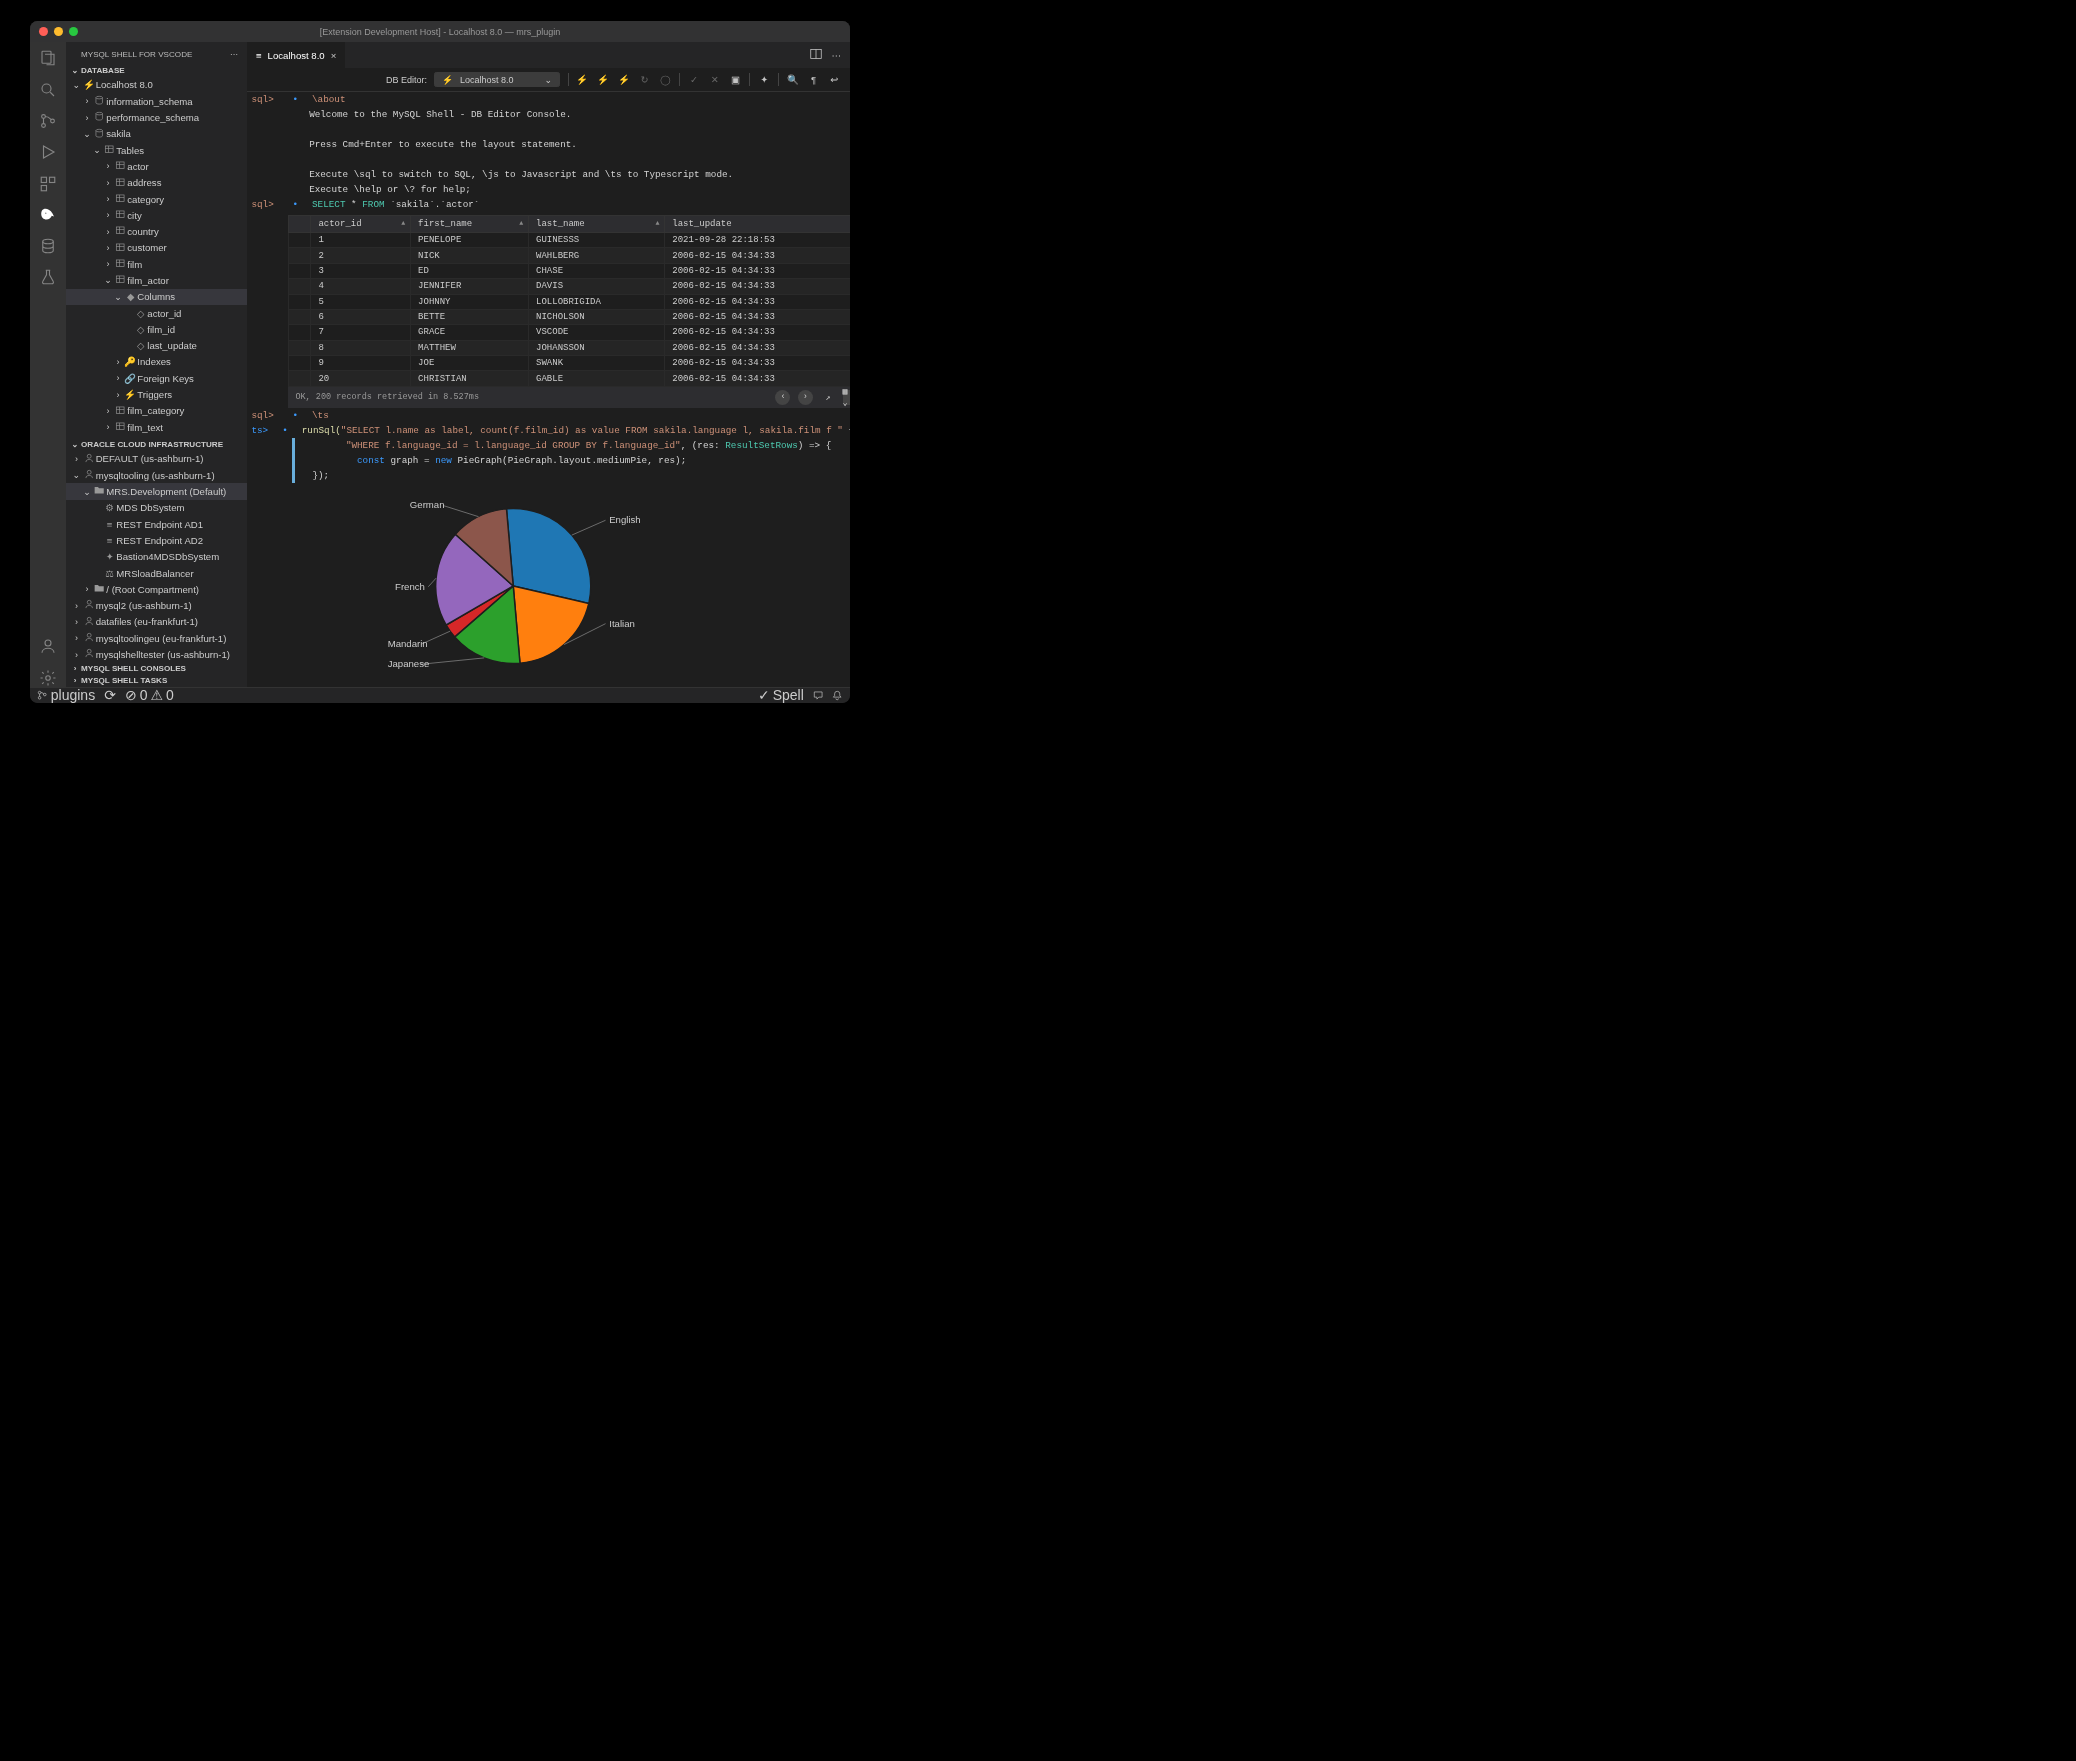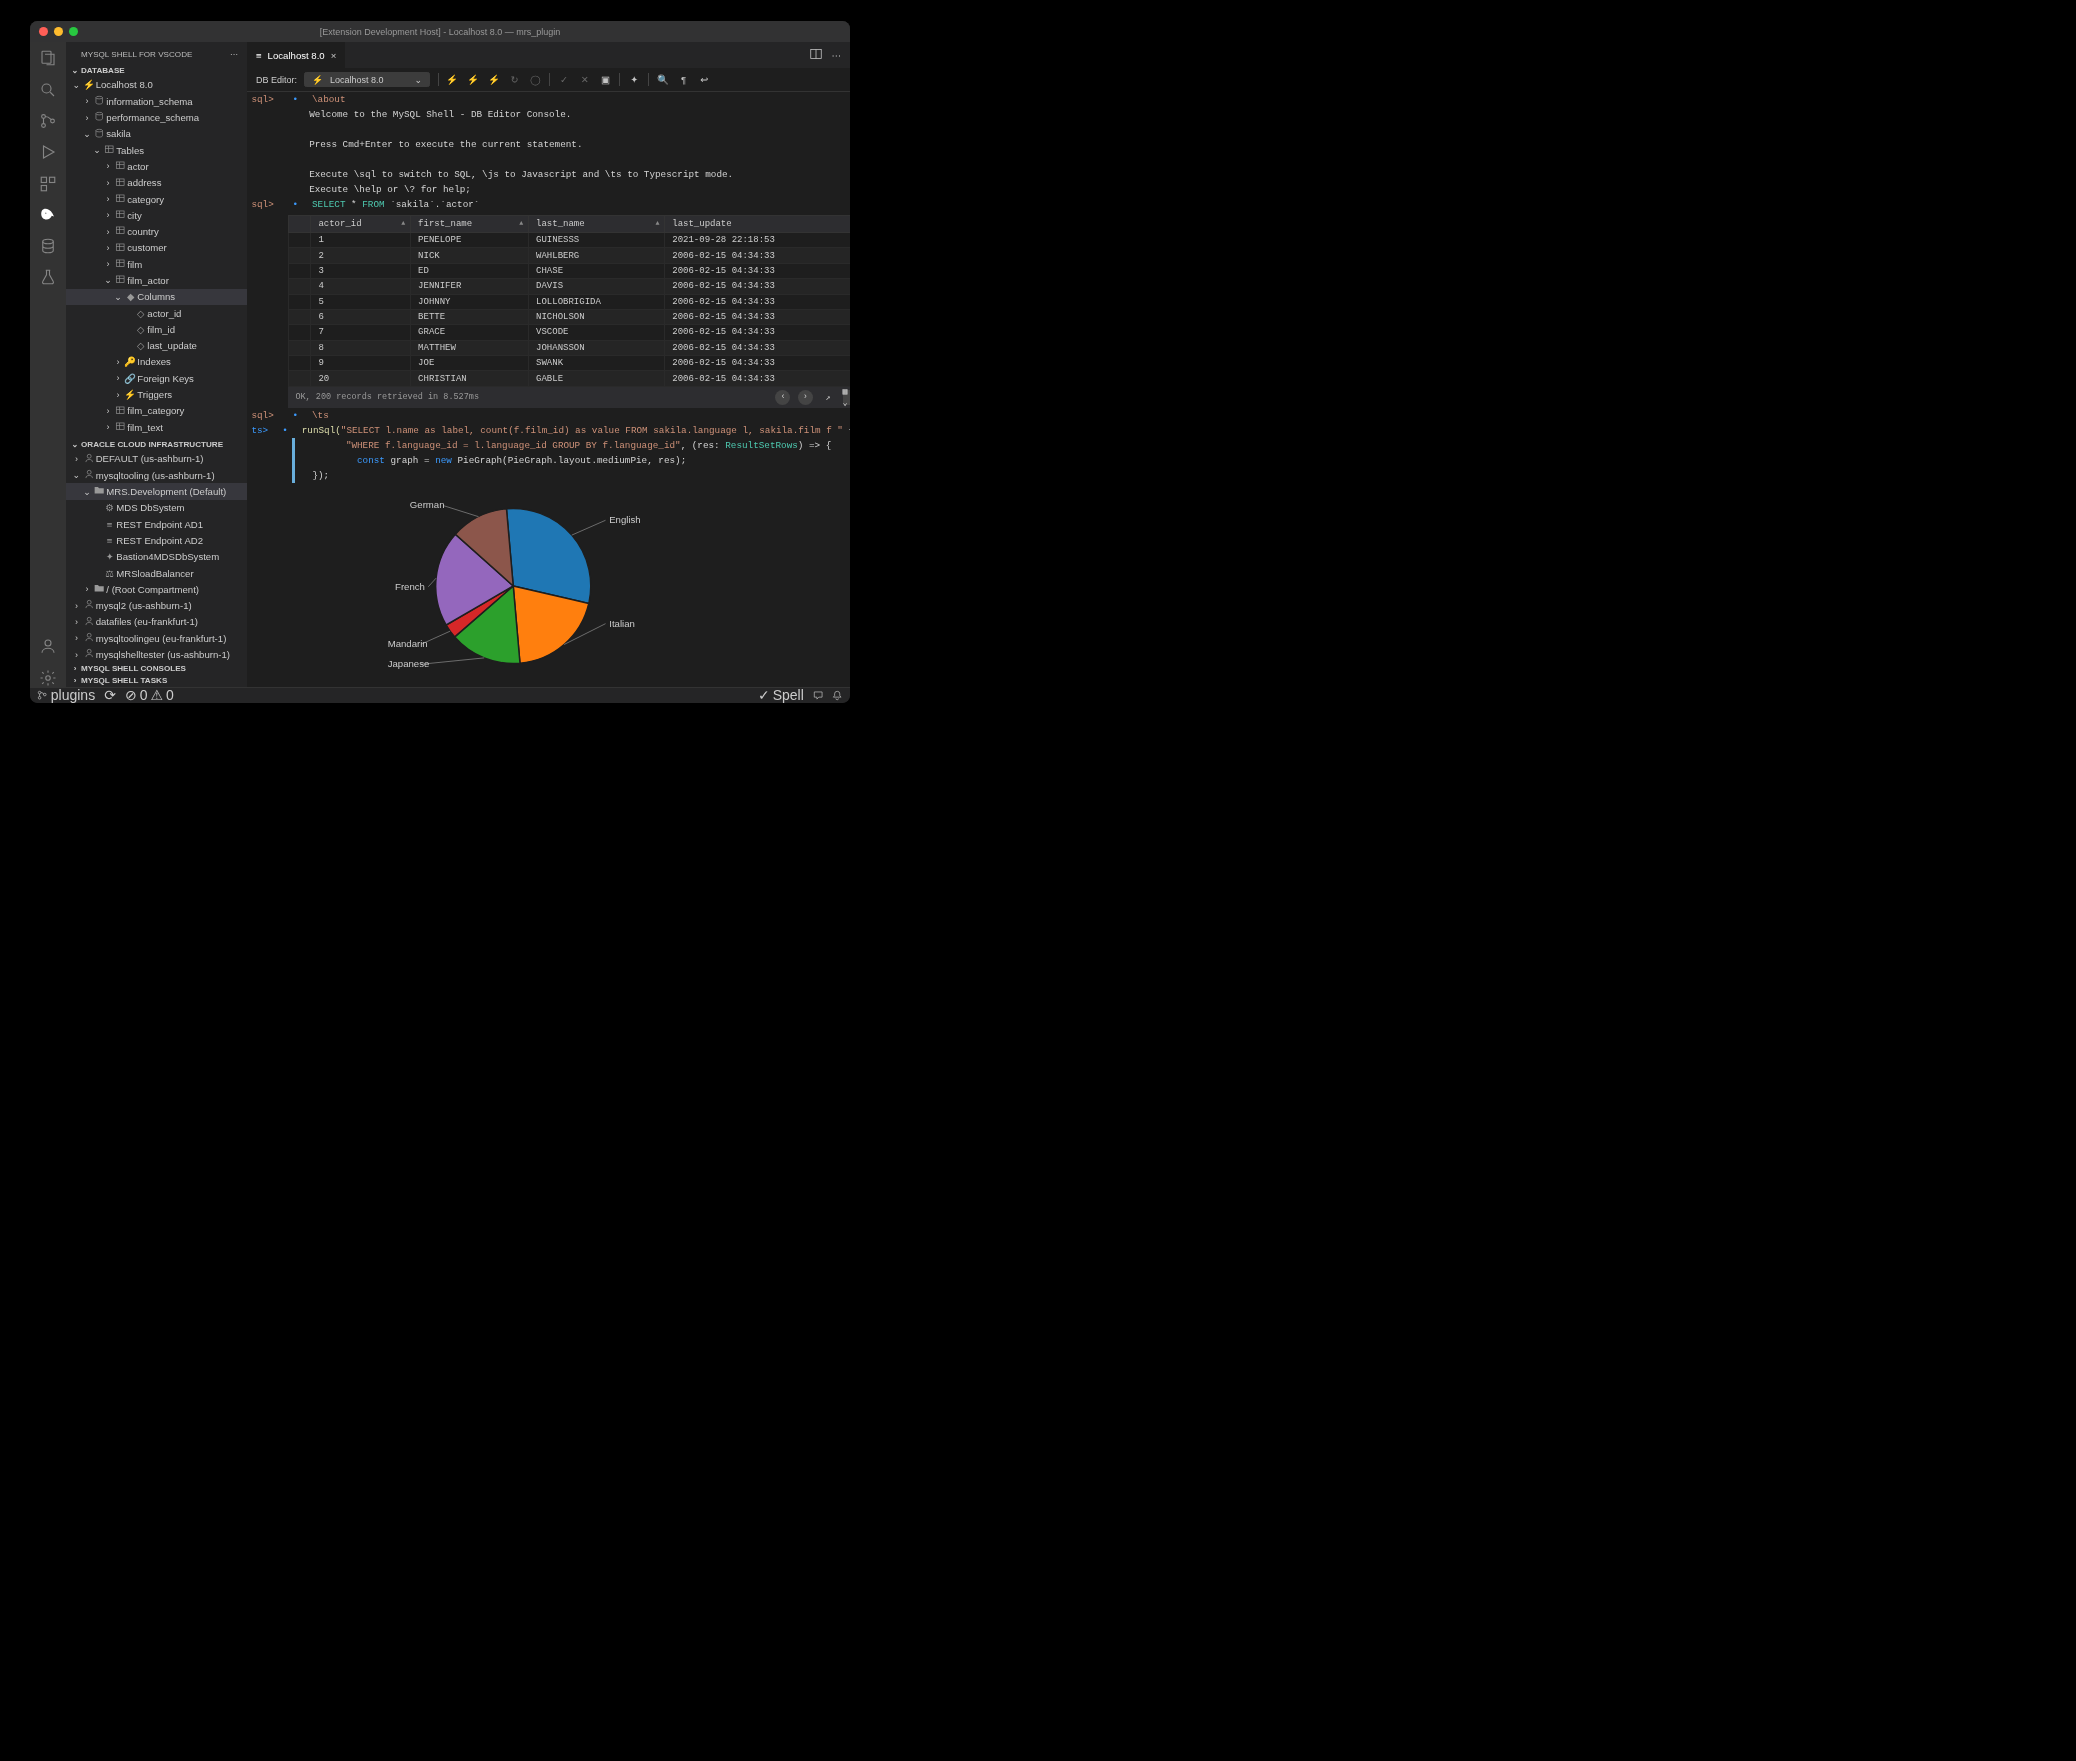--- a/index.html
+++ b/index.html
@@ -25,21 +25,21 @@
 .tree-row.sel { background: #37373d; }
 .tree-row .chev { width: 12px; text-align: center; color: #ccc; font-size: 9px; }
 .tree-row .ico { width: 13.3px; text-align: center; color: #999; }
 .tree-row .lbl { flex: 1; overflow: hidden; text-overflow: ellipsis; }
 .editor { flex: 1; display: flex; flex-direction: column; background: #1e1e1e; overflow: hidden; }
 .tabbar { height: 26px; background: #252526; display: flex; align-items: stretch; }
 .tab { display: flex; align-items: center; gap: 6px; padding: 0 9px; background: #1e1e1e; border-right: 0.7px solid #252526; font-size: 9.6px; color: #fff; }
 .tab .close { color: #ccc; }
 .tabbar .tabspace { flex: 1; }
 .tab-actions { display: flex; align-items: center; gap: 9px; padding-right: 9px; color: #ccc; }
-.toolbar { height: 24px; display: flex; align-items: center; padding: 0 9px; gap: 7.4px; border-bottom: 0.7px solid #333; }
+.toolbar { height: 24px; display: flex; align-items: center; padding: 0 9px; gap: 7.4px; border-bottom: 0.7px solid #333; justify-content: flex-end; }
 .toolbar .lbl { color: #ccc; font-size: 9px; }
 .tb-select { background: #3c3c3c; border: 0.7px solid #3c3c3c; color: #ccc; padding: 1.5px 7.4px; border-radius: 2.2px; display: flex; align-items: center; gap: 6px; width: 126px; font-size: 9px; }
 .tb-icons { display: flex; align-items: center; gap: 7.4px; color: #ccc; }
 .tb-sep { width: 0.7px; height: 13.3px; background: #444; }
 .tb-i { width: 13.3px; height: 13.3px; display: flex; align-items: center; justify-content: center; cursor: pointer; color: #c5c5c5; }
 .tb-i.dim { color: #666; }
 .content { flex: 1; overflow-y: auto; font-family: Menlo, Monaco, 'Courier New', monospace; font-size: 9.3px; }
 .code-row { display: flex; padding: 0 0 0 4.4px; line-height: 15px; gap: 14px; }
 .gutter { width: 27px; color: #858585; text-align: left; user-select: none; }
 .prompt-sql { color: #ce9178; }
@@ -482,21 +482,21 @@
             <div class="code-row">
               <span class="gutter"></span>
               <span class="code">   Welcome to the MySQL Shell - DB Editor Console.</span>
             </div>
             <div class="code-row">
               <span class="gutter"></span>
               <span class="code">   </span>
             </div>
             <div class="code-row">
               <span class="gutter"></span>
-              <span class="code">   Press Cmd+Enter to execute the current statement.</span>
+              <span class="code">   Press Cmd+Enter to execute the layout statement.</span>
             </div>
             <div class="code-row">
               <span class="gutter"></span>
               <span class="code">   </span>
             </div>
             <div class="code-row">
               <span class="gutter"></span>
               <span class="code">   Execute \sql to switch to SQL, \js to Javascript and \ts to Typescript mode.</span>
             </div>
             <div class="code-row">

